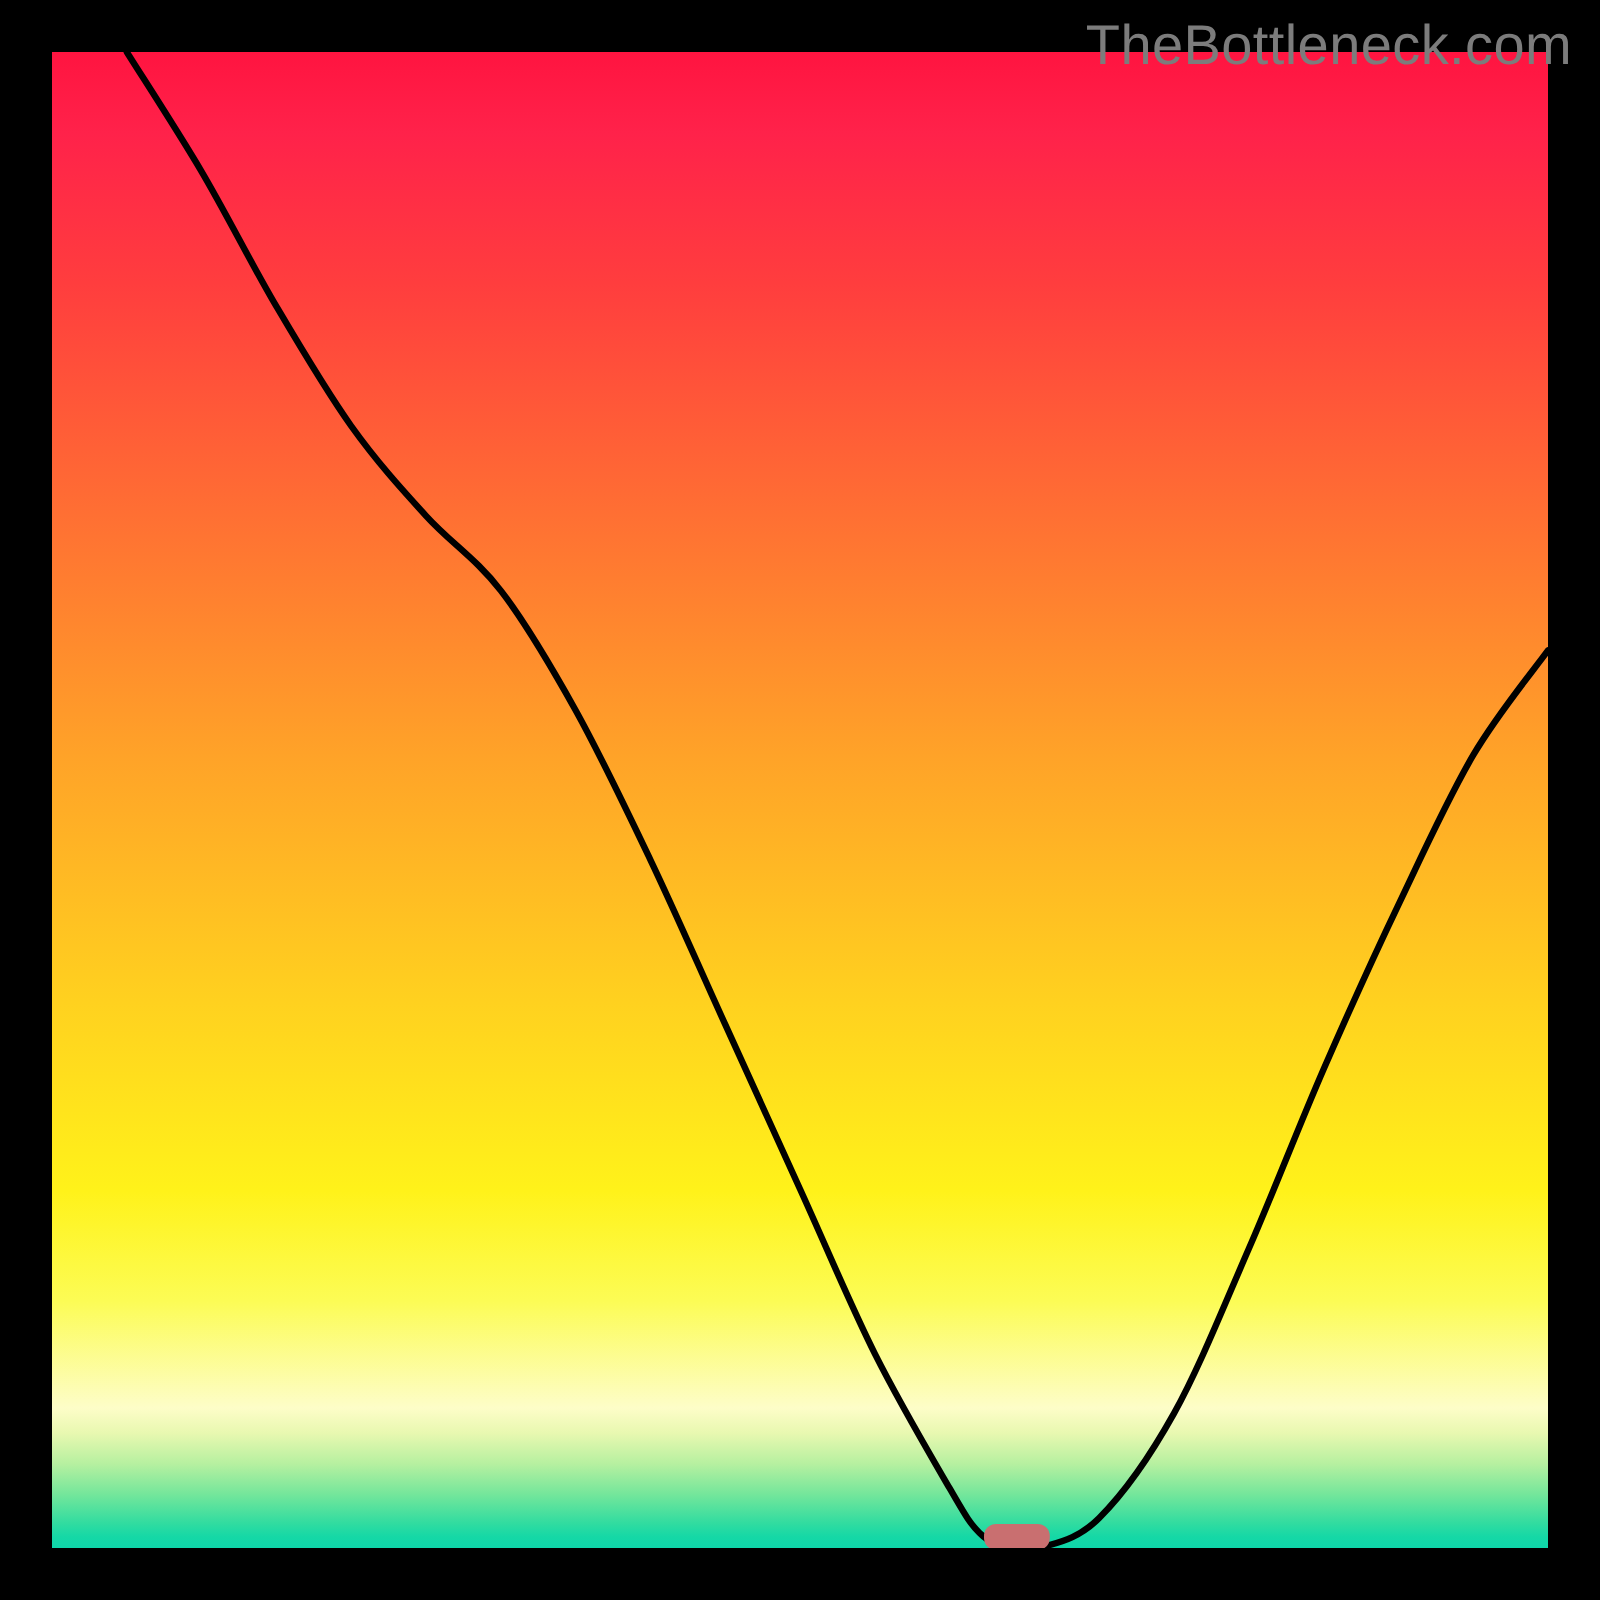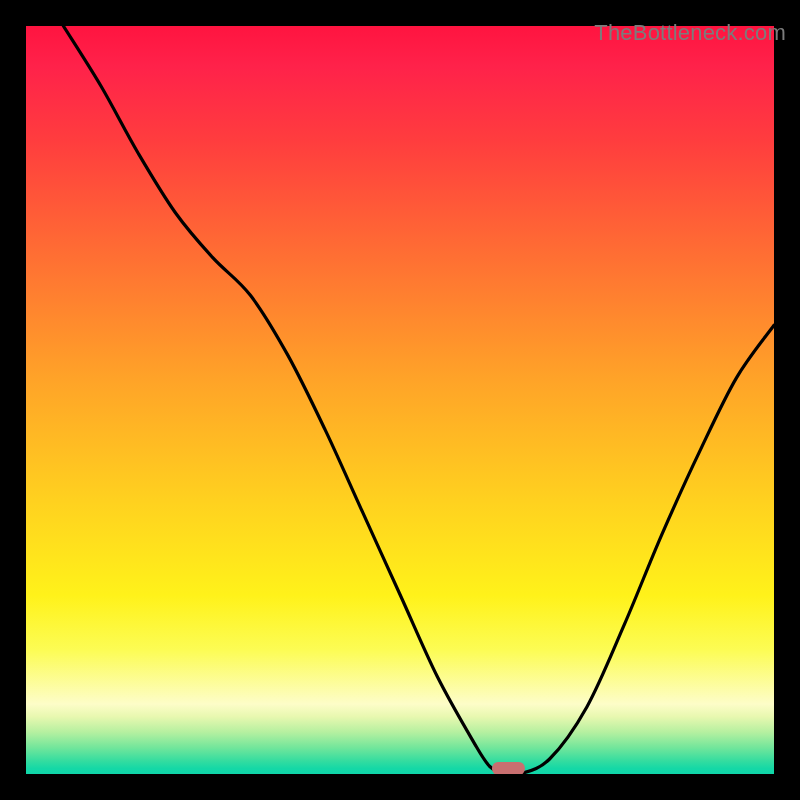--- a/index.html
+++ b/index.html
@@ -63,24 +63,24 @@
   }
   .curve-svg {
     position: absolute;
     left: 0;
     top: 0;
     width: 748px;
     height: 748px;
   }
   .watermark {
     position: absolute;
-    top: 20px;
+    top: 7px;
     right: 14px;
     color: #7c7c7c;
-    font-size: 22px;
+    font-size: 28px;
     font-weight: 500;
     letter-spacing: 0.2px;
   }
 </style>
 </head>
 <body>
 
 <div class="frame">
 
   <div class="plot-area">

